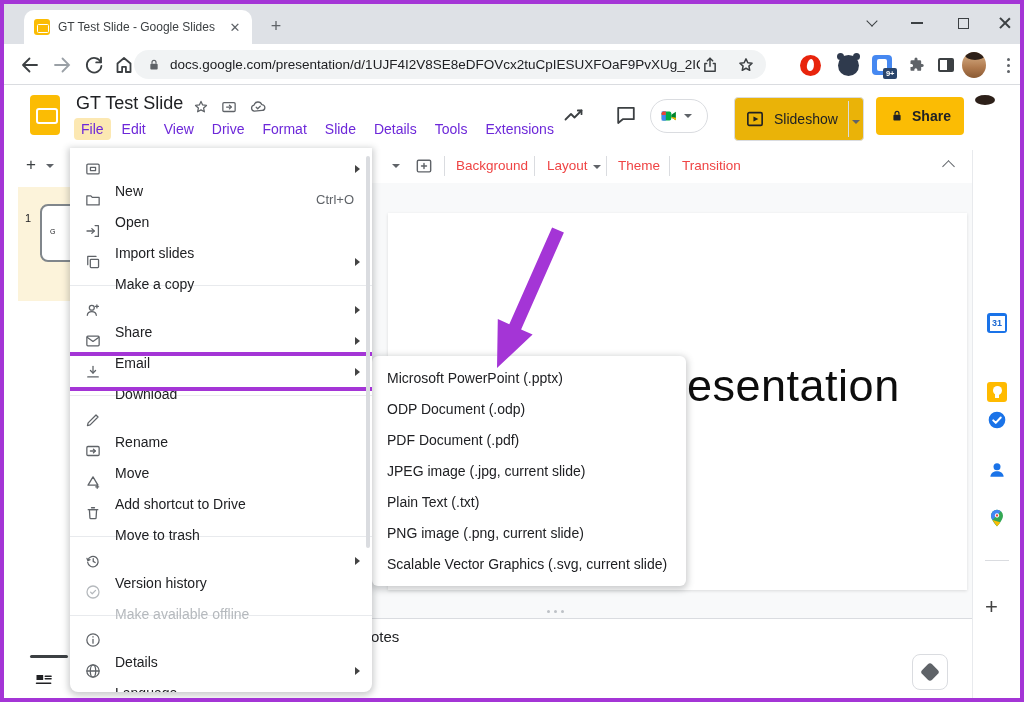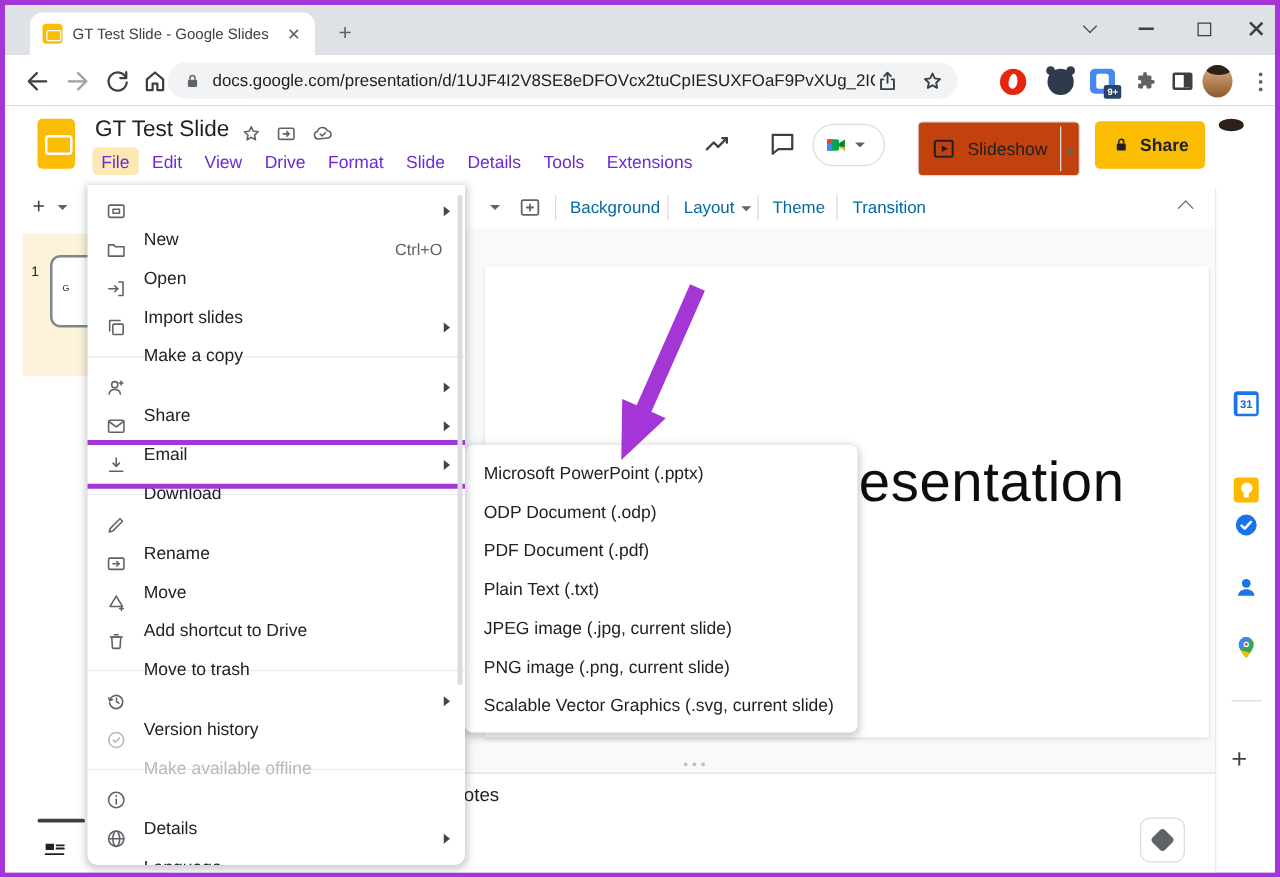--- a/index.html
+++ b/index.html
@@ -46,31 +46,31 @@
   .sheader { position:absolute; left:0; top:81px; width:1016px; height:65px; background:#fff; }
   .slogo { position:absolute; left:26px; top:10px; width:30px; height:40px; background:#fbbc04; border-radius:4px; }
   .slogo::after { content:""; position:absolute; left:6px; top:13px; width:18px; height:12px; border:2.5px solid #fff; border-radius:3px; }
   .doc-title { position:absolute; left:72px; top:8px; font-size:18px; color:#202124; }
   .title-ic { position:absolute; top:13px; width:18px; height:18px; }
   .menubar { position:absolute; left:70px; top:33px; display:flex; gap:4px; }
   .menubar .mitem { font-size:14px; color:#6d28d9; padding:3px 7px; border-radius:4px; }
   .menubar .active { background:#fce8b2; }
   .hic { position:absolute; top:18px; width:24px; height:24px; }
   .meet { position:absolute; left:646px; top:14px; width:58px; height:34px; border:1px solid #dadce0; border-radius:17px; display:flex; align-items:center; padding-left:7px; gap:4px; background:#fff;}
-  .ssbtn { position:absolute; left:730px; top:12px; width:130px; height:44px; border:1px solid #dadce0; border-radius:4px; display:flex; align-items:center; background:#c2410c;text-align:right; }
+  .ssbtn { position:absolute; left:730px; top:12px; width:130px; height:44px; border:1px solid #dadce0; border-radius:4px; display:flex; align-items:center; background:#eab308;text-align:right; }
   .ssbtn .lbl { font-size:14px; color:#202124; margin:0 10px 0 8px; }
   .ssbtn .sep { width:1px; height:36px; background:#dadce0; }
   .sharebtn { position:absolute; left:872px; top:12px; width:88px; height:38px; background:#fbbc04; border-radius:4px; display:flex; align-items:center; justify-content:center; gap:7px; }
   .sharebtn .lbl { font-size:14px; font-weight:bold; color:#202124; }
   .havatar { position:absolute; left:968px; top:12px; width:34px; height:34px; }
   .havatar .avatar { width:34px; height:34px; }
 
   
   .tbar { position:absolute; left:0; top:146px; width:1016px; height:33px; background:#fff; }
-  .tbar .txt { position:absolute; top:8px; font-size:13.5px; color:#0369a1; }
+  .tbar .txt { position:absolute; top:8px; font-size:13.5px; color:#ef4444; }
   .tbar .vsep { position:absolute; top:6px; width:1px; height:20px; background:#dadce0; }
   .caret-down { width:0; height:0; border-top:4px solid #5f6368; border-left:4px solid transparent; border-right:4px solid transparent; display:inline-block; }
   .chev-up { width:9px; height:9px; border-left:1.8px solid #5f6368; border-top:1.8px solid #5f6368; transform:rotate(45deg); }
   .ruler { position:absolute; left:370px; top:179px; width:592px; height:20px; background:#fff; }
   .ruler .minor { position:absolute; left:0; right:0; bottom:3px; height:4px; background:repeating-linear-gradient(to right,#c2c6ca 0 1px,transparent 1px 7.2px); }
   .ruler .major { position:absolute; left:0; right:0; bottom:3px; height:9px; background:repeating-linear-gradient(to right,#9aa0a6 0 1px,transparent 1px 36px); }
   .ruler .num { position:absolute; bottom:4px; transform:translateX(-50%); font-size:9px; color:#5f6368; background:#fff; padding:0 2px; }
 
   
   .filmstrip { position:absolute; left:0; top:179px; width:131px; bottom:0; background:#fff; }
@@ -486,22 +486,22 @@
       <span class="lbl">Language</span>
         <span class="tri"></span>
     </div>
     <span class="fm-scrollbar"></span>
   </div>
 
   <div class="submenu">
     <div class="srow">Microsoft PowerPoint (.pptx)</div>
     <div class="srow">ODP Document (.odp)</div>
     <div class="srow">PDF Document (.pdf)</div>
+    <div class="srow">JPEG image (.jpg, current slide)</div>
     <div class="srow">Plain Text (.txt)</div>
-    <div class="srow">JPEG image (.jpg, current slide)</div>
     <div class="srow">PNG image (.png, current slide)</div>
     <div class="srow">Scalable Vector Graphics (.svg, current slide)</div>
   </div>
 
   <svg class="arrow-overlay" viewBox="0 0 1016 694">
     <polygon points="548.1,223.4 559.9,228.6 517.1,325.4 528.6,330.5 493,364 493.8,315.1 505.3,320.2" fill="#a435d6"></polygon>
   </svg>
 
 </div>
 

